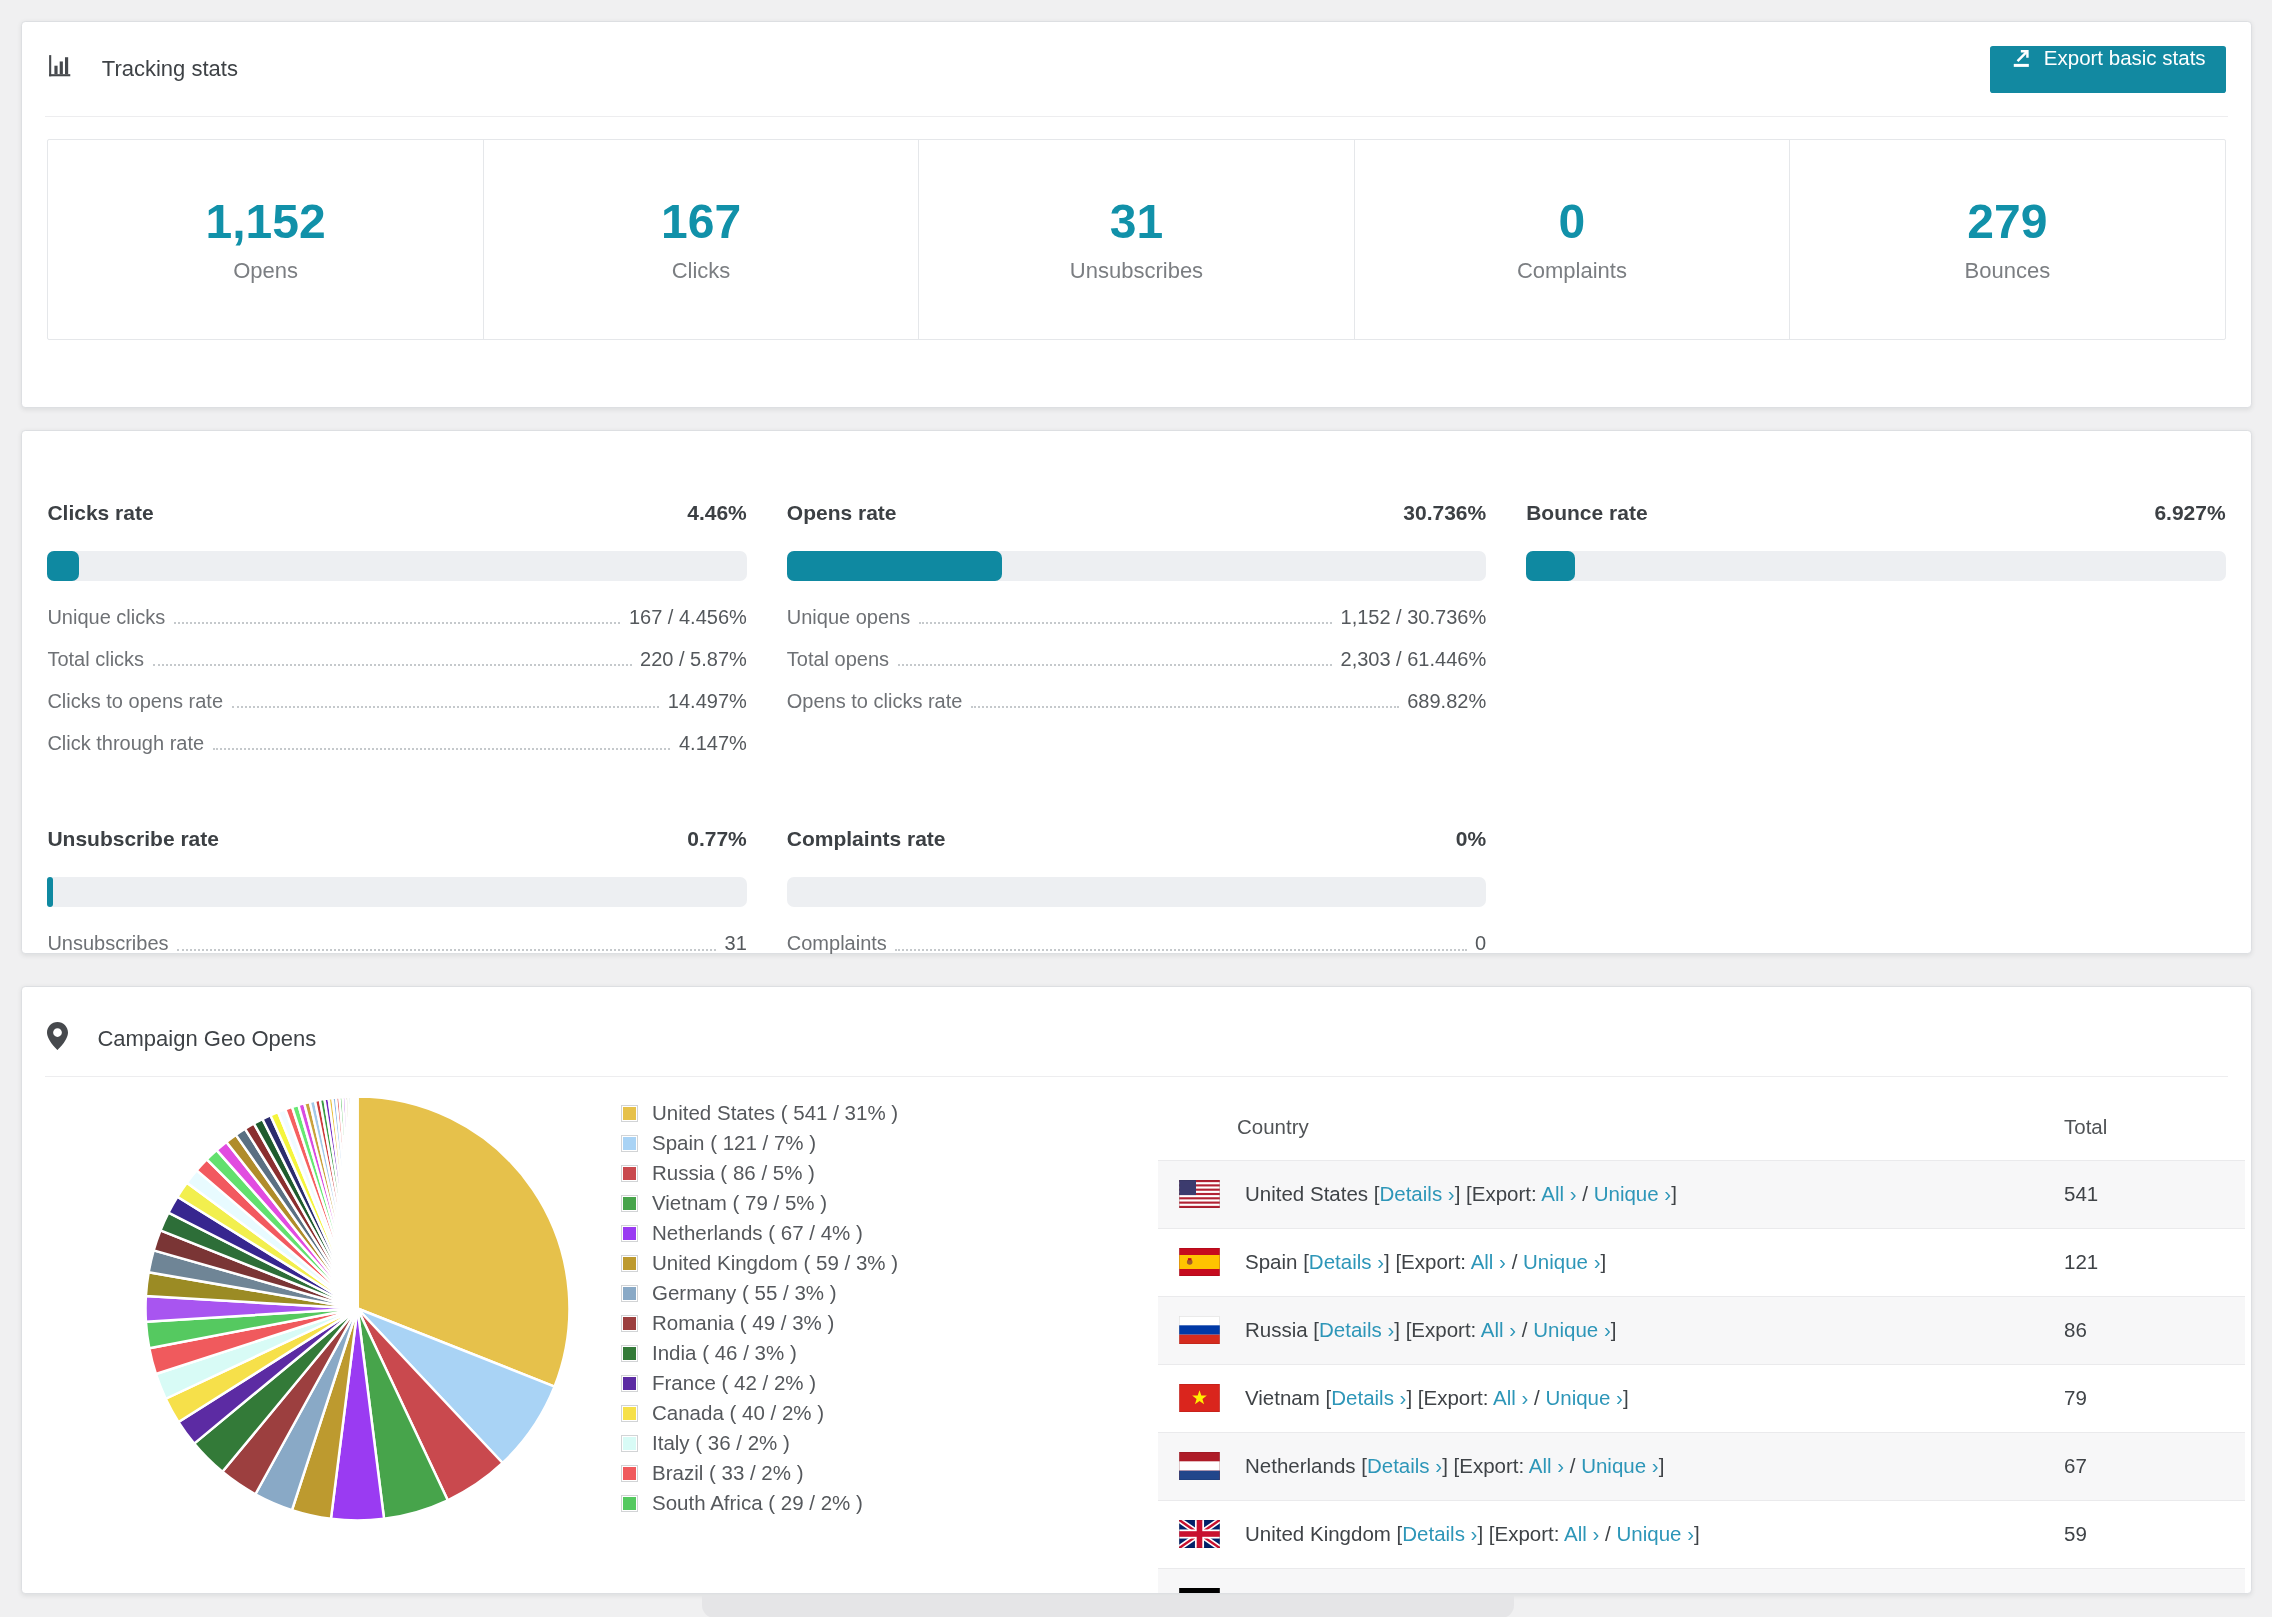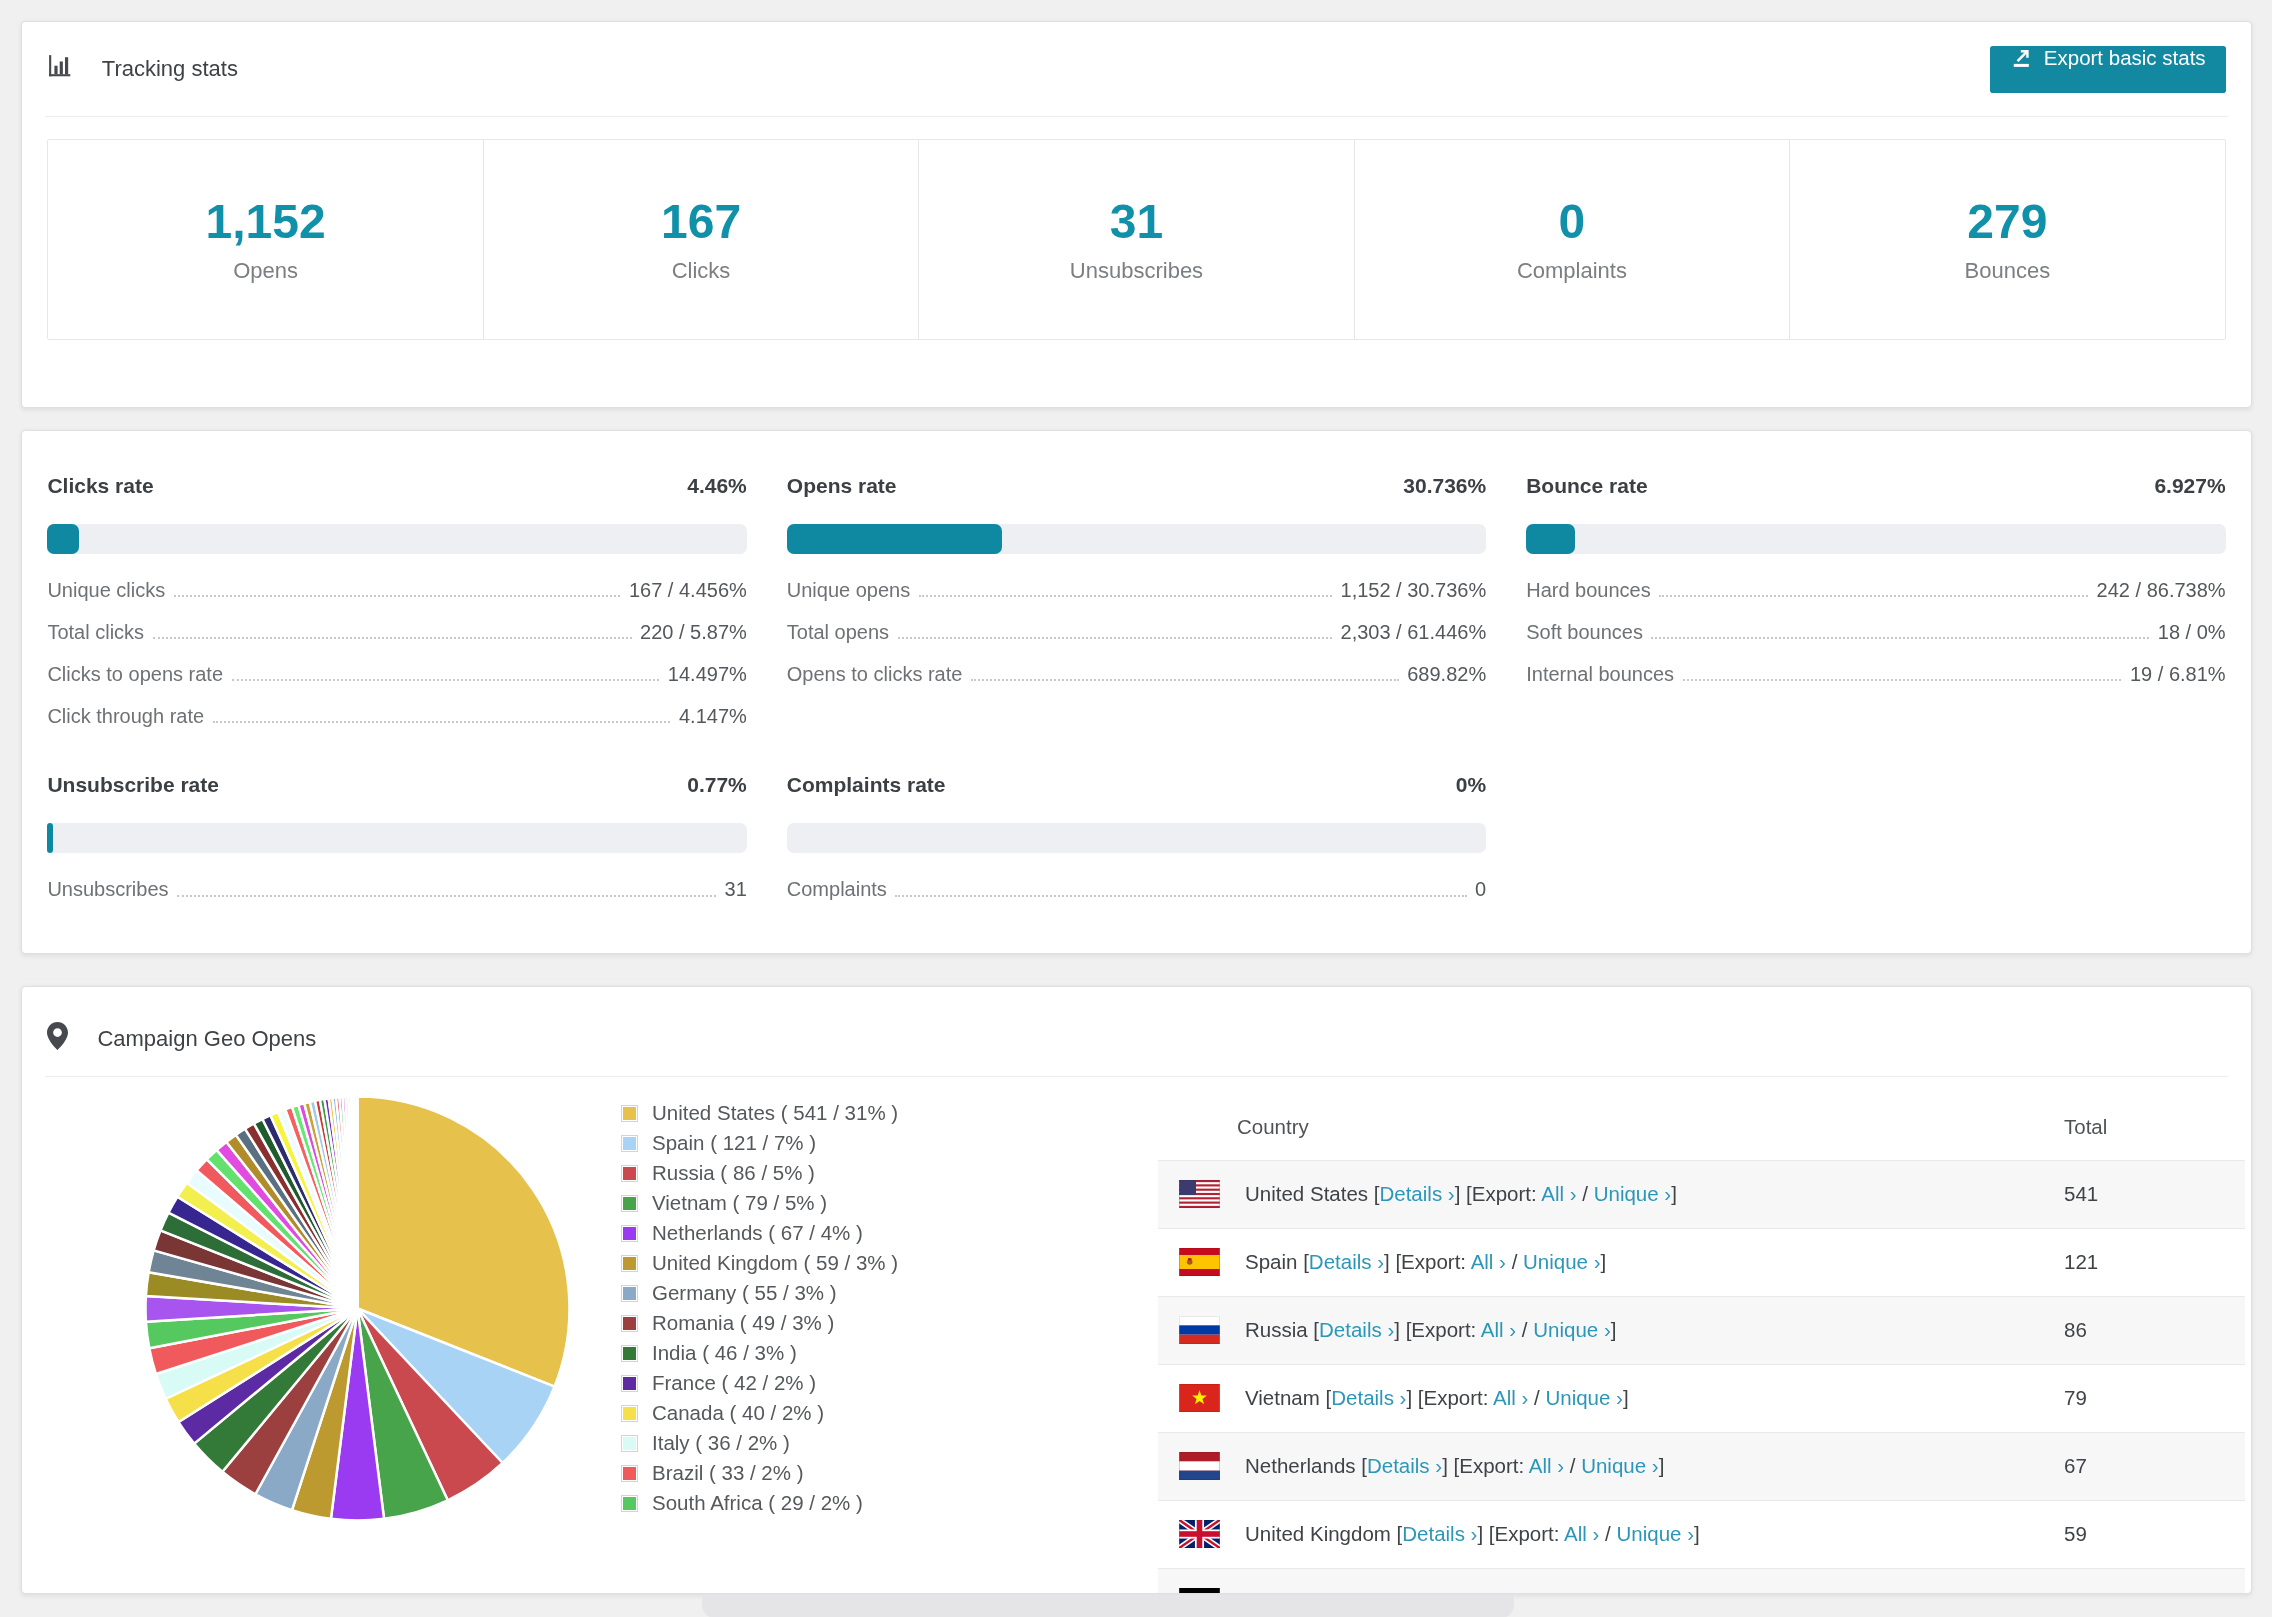--- a/index.html
+++ b/index.html
@@ -29,21 +29,21 @@
     display:flex; gap:11.3px; cursor:pointer;
   }
   .stats-box { margin:22px 25.4px 0; height:201px; border:1.4px solid #e5e7ea; border-radius:2.1px; display:flex; }
   .stat-cell { flex:1; display:flex; flex-direction:column; align-items:center; justify-content:center; gap:14px; border-left:1.4px solid #e5e7ea; }
   .stat-cell:first-child { border-left:none; }
   .stat-value { font-size:48px; font-weight:700; color:#1191a9; line-height:1; }
   .stat-label { font-size:22px; color:#7b7e82; line-height:1; }
   
   .rates-card { margin-top:22px; height:524px; padding:42px 25.4px 0; }
   #rates-grid { display:grid; grid-template-columns:repeat(3,1fr); column-gap:40px; row-gap:35px; }
-  .rate-head { display:flex; justify-content:space-between; align-items:flex-start; font-size:21px; font-weight:700; color:#3c4044; line-height:25.4px; }
+  .rate-head { display:flex; justify-content:space-between; align-items:flex-start; font-size:21px; font-weight:700; color:#3c4044; line-height:25.4px;margin-top:27px; }
   .rate-bar { margin-top:25.4px; height:30px; background:#edeff2; border-radius:7px; }
   .rate-fill { height:100%; background:#0f89a1; border-radius:7px; }
   .rate-rows { margin-top:15.5px; }
   .stat-row { height:42px; display:flex; align-items:flex-end; font-size:20px; }
   .row-label { color:#6e7175; line-height:1; padding-bottom:11.3px; white-space:nowrap; }
   .row-dots { flex:1; border-bottom:2.1px dotted #c5c9cc; margin:0 8.5px 14px; }
   .row-value { color:#54585c; line-height:1; padding-bottom:11.3px; white-space:nowrap; }
   
   .geo-card { margin-top:32px; height:608px; overflow:hidden; }
   .geo-card .card-header { height:89px; padding-top:14px; }
@@ -182,37 +182,20 @@
             </div>
           </div>
         </div>
         <div class="rate-block">
           <div class="rate-head">
             <span>Bounce rate</span>
             <span>6.927%</span>
           </div>
           <div class="rate-bar">
             <div class="rate-fill" style="width: 6.927%;"></div>
-          </div>
-          <div class="rate-rows">
-            <div class="stat-row">
-              <span class="row-label">Hard bounces</span>
-              <span class="row-dots"></span>
-              <span class="row-value">242 / 86.738%</span>
-            </div>
-            <div class="stat-row">
-              <span class="row-label">Soft bounces</span>
-              <span class="row-dots"></span>
-              <span class="row-value">18 / 0%</span>
-            </div>
-            <div class="stat-row">
-              <span class="row-label">Internal bounces</span>
-              <span class="row-dots"></span>
-              <span class="row-value">19 / 6.81%</span>
-            </div>
           </div>
         </div>
         <div class="rate-block">
           <div class="rate-head">
             <span>Unsubscribe rate</span>
             <span>0.77%</span>
           </div>
           <div class="rate-bar">
             <div class="rate-fill" style="width: 0.77%;"></div>
           </div>

